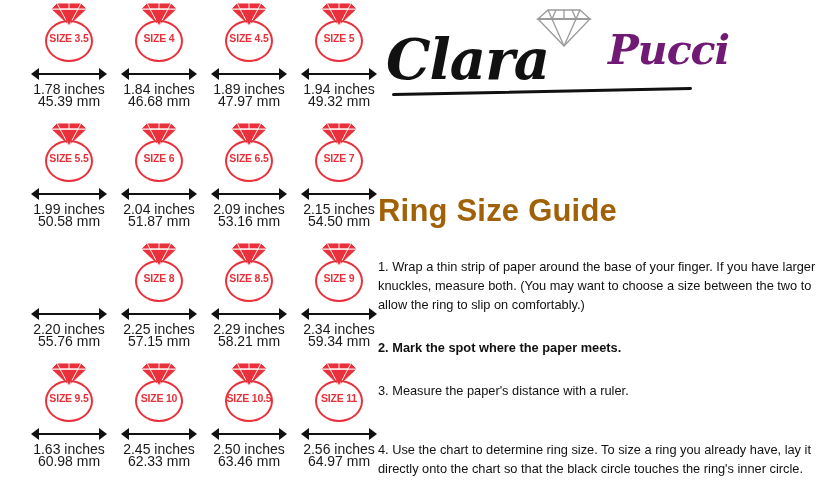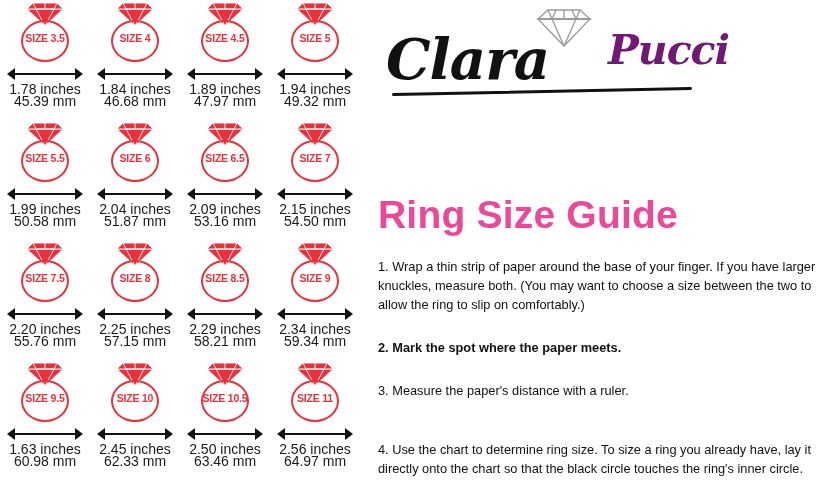--- a/index.html
+++ b/index.html
@@ -28,20 +28,21 @@
     width: 360px;
     height: 501px;
     display: grid;
     grid-template-columns: repeat(4, 90px);
     grid-template-rows: repeat(4, 120px);
   }
   .size-cell {
     position: relative;
     width: 90px;
     height: 120px;
+    margin-left: 24px;
   }
   .ring-art {
     position: relative;
     width: 90px;
     height: 62px;
   }
   
   .gem {
     position: absolute;
     left: 50%;
@@ -169,24 +170,24 @@
     height: 3px;
     background: #111;
     border-radius: 2px;
     transform: rotate(-1.2deg);
   }
 
   #guide-title {
     position: absolute;
     left: 12px;
     top: 193px;
-    font-size: 39px;
+    font-size: 31px;
     font-weight: bold;
     letter-spacing: 0.2px;
-    color: #ec4899;
+    color: #a16207;
   }
   .guide-step {
     position: absolute;
     left: 12px;
     width: 452px;
     font-size: 12.8px;
     line-height: 19px;
     color: #111;
   }
   #step-1 { top: 257px; }
@@ -426,38 +427,20 @@
           <span class="arrow-head left"></span>
           <span class="arrow-line"></span>
           <span class="arrow-head right"></span>
         </div>
         <div class="meas">
           <div>2.15 inches</div>
           <div>54.50 mm</div>
         </div>
       </div>
       <div class="size-cell">
-        <div class="ring-art">
-          <span class="gem"><svg width="40" height="24" viewBox="0 0 40 24" xmlns="http://www.w3.org/2000/svg">
-              <g fill="#e8313a" stroke="#ffffff" stroke-width="0.9">
-                <path d="M2 7 L20 24 L38 7 Z"></path>
-                <path d="M2 7 L8 1 L32 1 L38 7 Z"></path>
-              </g>
-              <g stroke="#ffffff" stroke-width="0.9" fill="none">
-                <path d="M8 1 L11 7"></path>
-                <path d="M32 1 L29 7"></path>
-                <path d="M11 7 L29 7"></path>
-                <path d="M11 7 L20 24"></path>
-                <path d="M29 7 L20 24"></path>
-                <path d="M20 1 L20 7"></path>
-              </g>
-            </svg></span>
-          <span class="ring-band"></span>
-          <span class="size-label">SIZE 7.5</span>
-        </div>
         <div class="arrow-row">
           <span class="arrow-head left"></span>
           <span class="arrow-line"></span>
           <span class="arrow-head right"></span>
         </div>
         <div class="meas">
           <div>2.20 inches</div>
           <div>55.76 mm</div>
         </div>
       </div>

